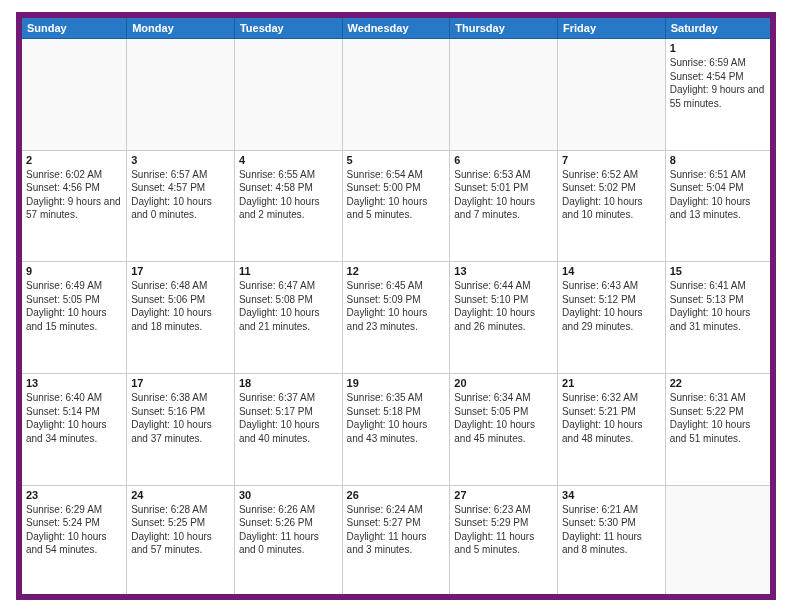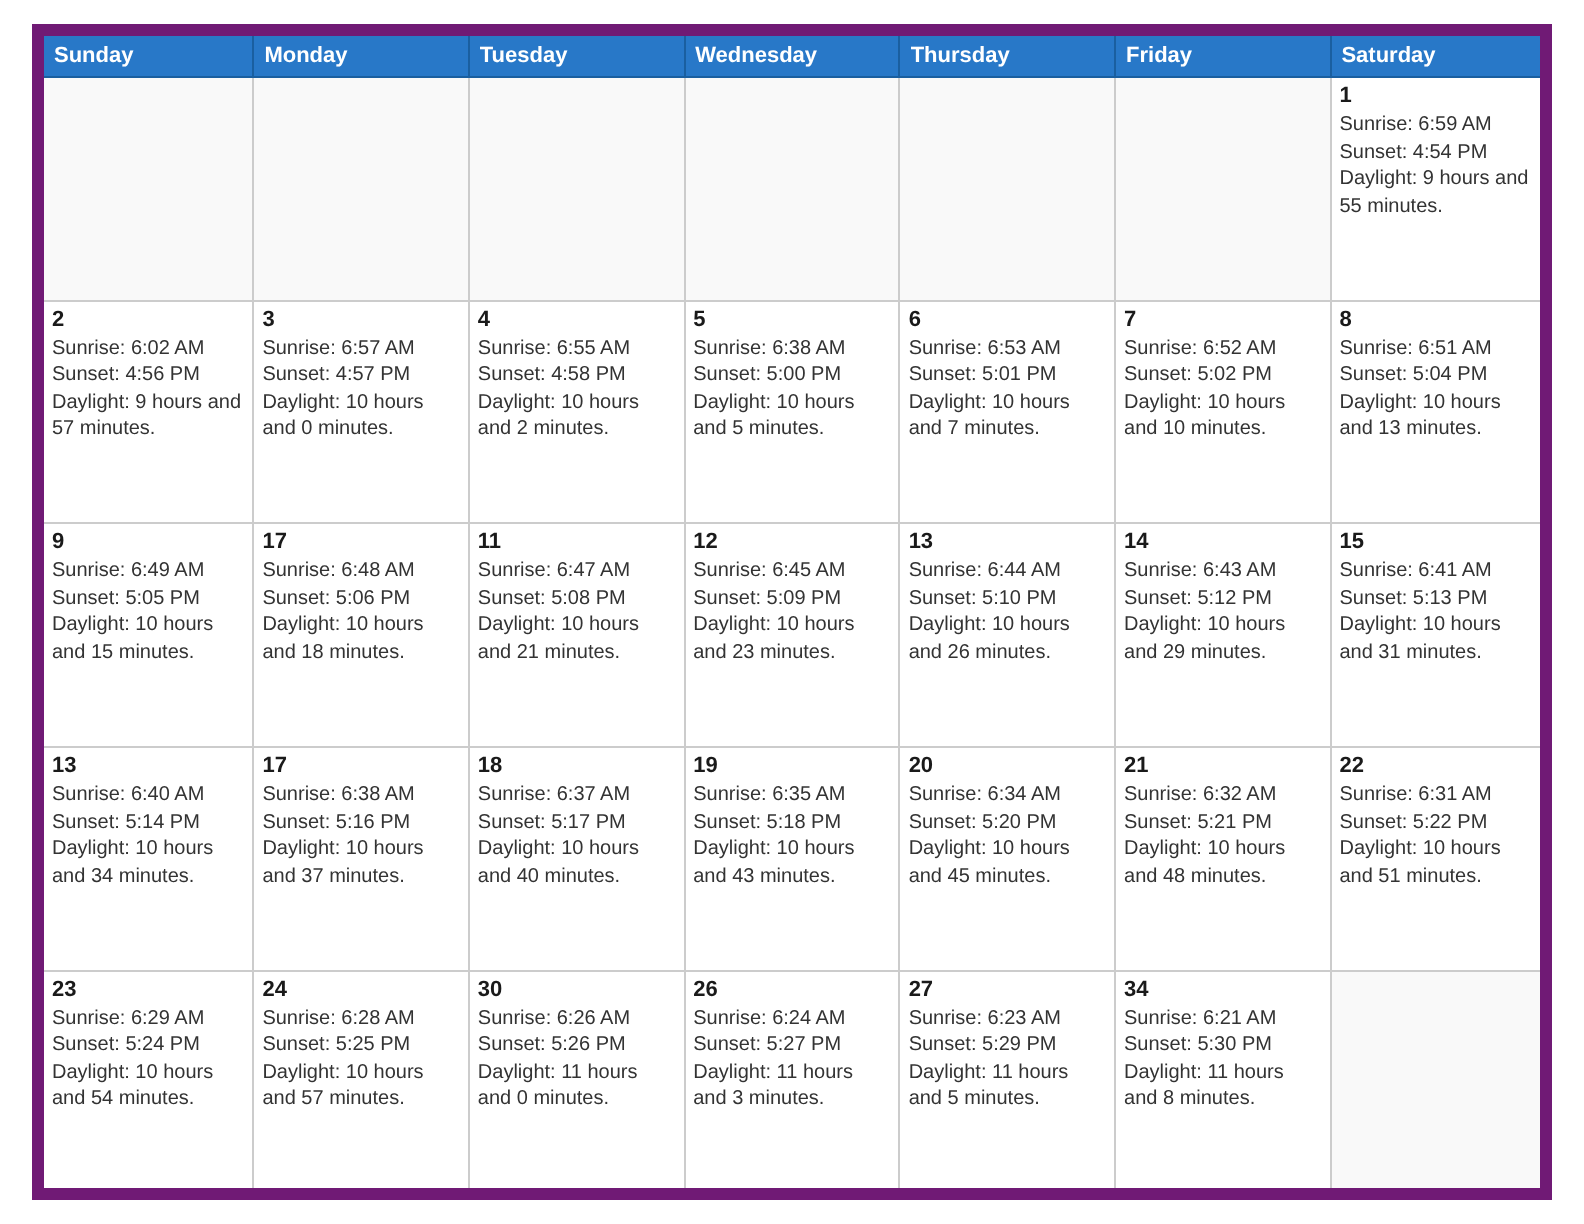--- a/index.html
+++ b/index.html
@@ -133,21 +133,21 @@
 Daylight: 10 hours and 0 minutes.</div>
           </td>
           <td>
             <span class="day-num">4</span>
             <div class="day-info">Sunrise: 6:55 AM
 Sunset: 4:58 PM
 Daylight: 10 hours and 2 minutes.</div>
           </td>
           <td>
             <span class="day-num">5</span>
-            <div class="day-info">Sunrise: 6:38 AM
+            <div class="day-info">Sunrise: 6:54 AM
 Sunset: 5:00 PM
 Daylight: 10 hours and 5 minutes.</div>
           </td>
           <td>
             <span class="day-num">6</span>
             <div class="day-info">Sunrise: 6:53 AM
 Sunset: 5:01 PM
 Daylight: 10 hours and 7 minutes.</div>
           </td>
           <td>
@@ -228,21 +228,21 @@
           </td>
           <td>
             <span class="day-num">19</span>
             <div class="day-info">Sunrise: 6:35 AM
 Sunset: 5:18 PM
 Daylight: 10 hours and 43 minutes.</div>
           </td>
           <td>
             <span class="day-num">20</span>
             <div class="day-info">Sunrise: 6:34 AM
-Sunset: 5:20 PM
+Sunset: 5:05 PM
 Daylight: 10 hours and 45 minutes.</div>
           </td>
           <td>
             <span class="day-num">21</span>
             <div class="day-info">Sunrise: 6:32 AM
 Sunset: 5:21 PM
 Daylight: 10 hours and 48 minutes.</div>
           </td>
           <td>
             <span class="day-num">22</span>

